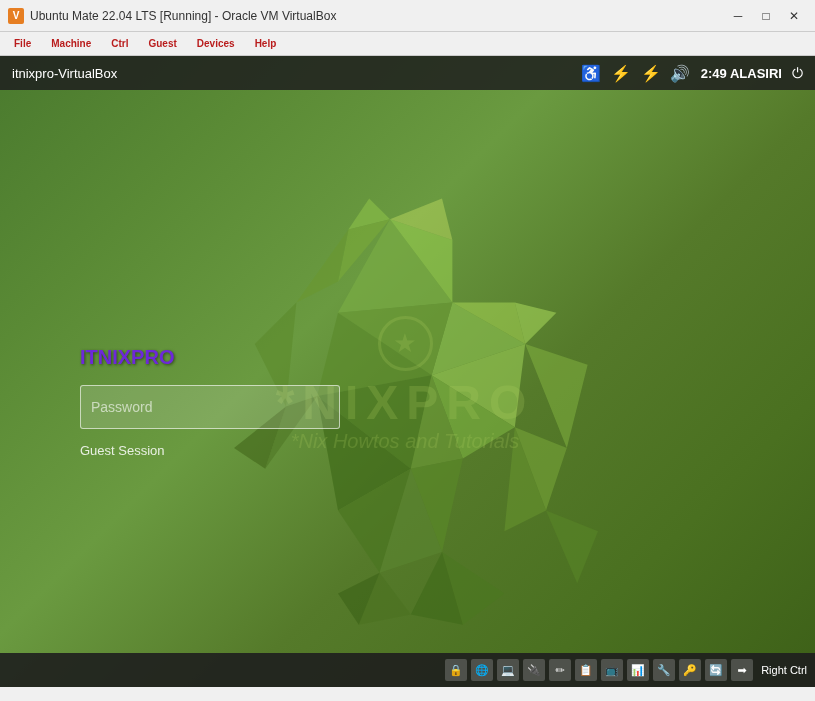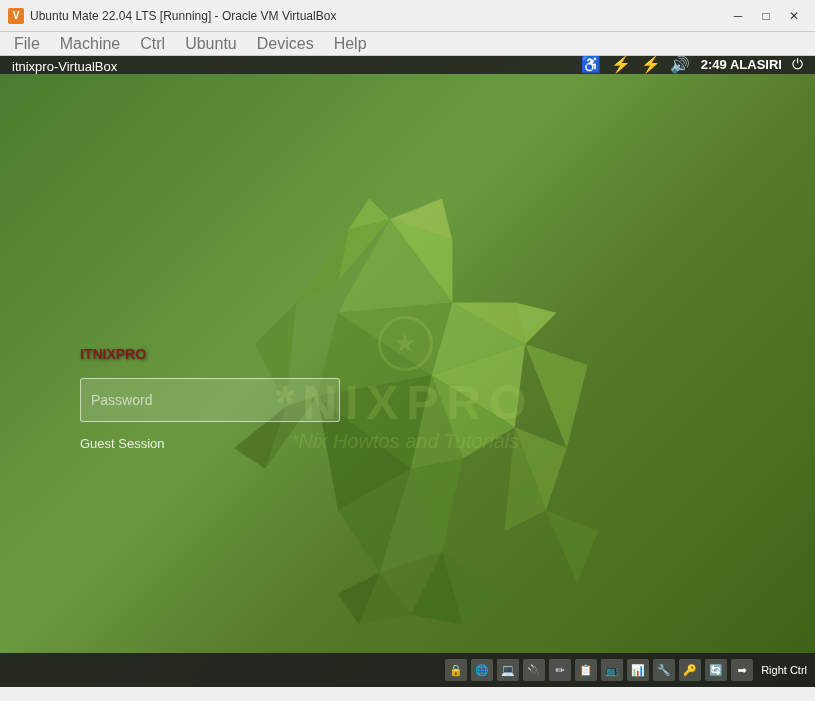--- a/index.html
+++ b/index.html
@@ -60,26 +60,27 @@
     #menubar {
       height: 24px;
       background: #f0f0f0;
       display: flex;
       align-items: center;
       padding: 0 4px;
       border-bottom: 1px solid #ccc;
     }
     .menu-item {
       padding: 2px 10px;
-      font-size: 16px;
-      color: #737373;
+      font-size: 10px;
+      color: #b91c1c;
       cursor: pointer;
       height: 100%;
       display: flex;
       align-items: center;
+      font-weight: bold;
     }
 
     
     #vm-viewport {
       width: 815px;
       height: 631px;
       position: relative;
       overflow: hidden;
     }
 
@@ -111,24 +112,24 @@
       text-align: center;
       opacity: 0.25;
       pointer-events: none;
     }
 
     
     #top-panel {
       position: absolute;
       top: 0; left: 0;
       width: 100%;
-      height: 18px;
+      height: 34px;
       background: rgba(30, 30, 30, 0.85);
       display: flex;
-      align-items: flex-end;
+      align-items: center;
       padding: 0 12px;
       z-index: 10;
     }
     #panel-hostname {
       font-size: 13px;
       color: white;
       font-weight: normal;
     }
     #panel-right {
       margin-left: auto;
@@ -155,23 +156,23 @@
     
     #login-box {
       position: absolute;
       top: 290px;
       left: 80px;
       width: 300px;
       background: transparent;
       z-index: 20;
     }
     #login-username {
-      font-size: 14px;
+      font-size: 20px;
       font-weight: bold;
-      color: #7f1d1d;
+      color: #6d28d9;
       margin-bottom: 16px;
       text-shadow: 1px 1px 3px rgba(0,0,0,0.5);
     }
     #login-password-field {
       width: 260px;
       height: 44px;
       background: rgba(255,255,255,0.15);
       border: 1px solid rgba(255,255,255,0.6);
       border-radius: 3px;
       padding: 0 10px;
@@ -237,21 +238,21 @@
     <button class="title-btn">─</button>
     <button class="title-btn">□</button>
     <button class="title-btn close">✕</button>
   </div>
 </div>
 
 <div id="menubar">
   <span class="menu-item">File</span>
   <span class="menu-item">Machine</span>
   <span class="menu-item">Ctrl</span>
-  <span class="menu-item">Ubuntu</span>
+  <span class="menu-item">Guest</span>
   <span class="menu-item">Devices</span>
   <span class="menu-item">Help</span>
 </div>
 
 <div id="vm-viewport">
 
   <div id="desktop-bg">
 
     <svg id="poly-creature" viewBox="0 0 500 500" xmlns="http://www.w3.org/2000/svg" style="position:absolute;top:80px;left:100px;width:580px;height:520px;opacity:0.75;">
 

